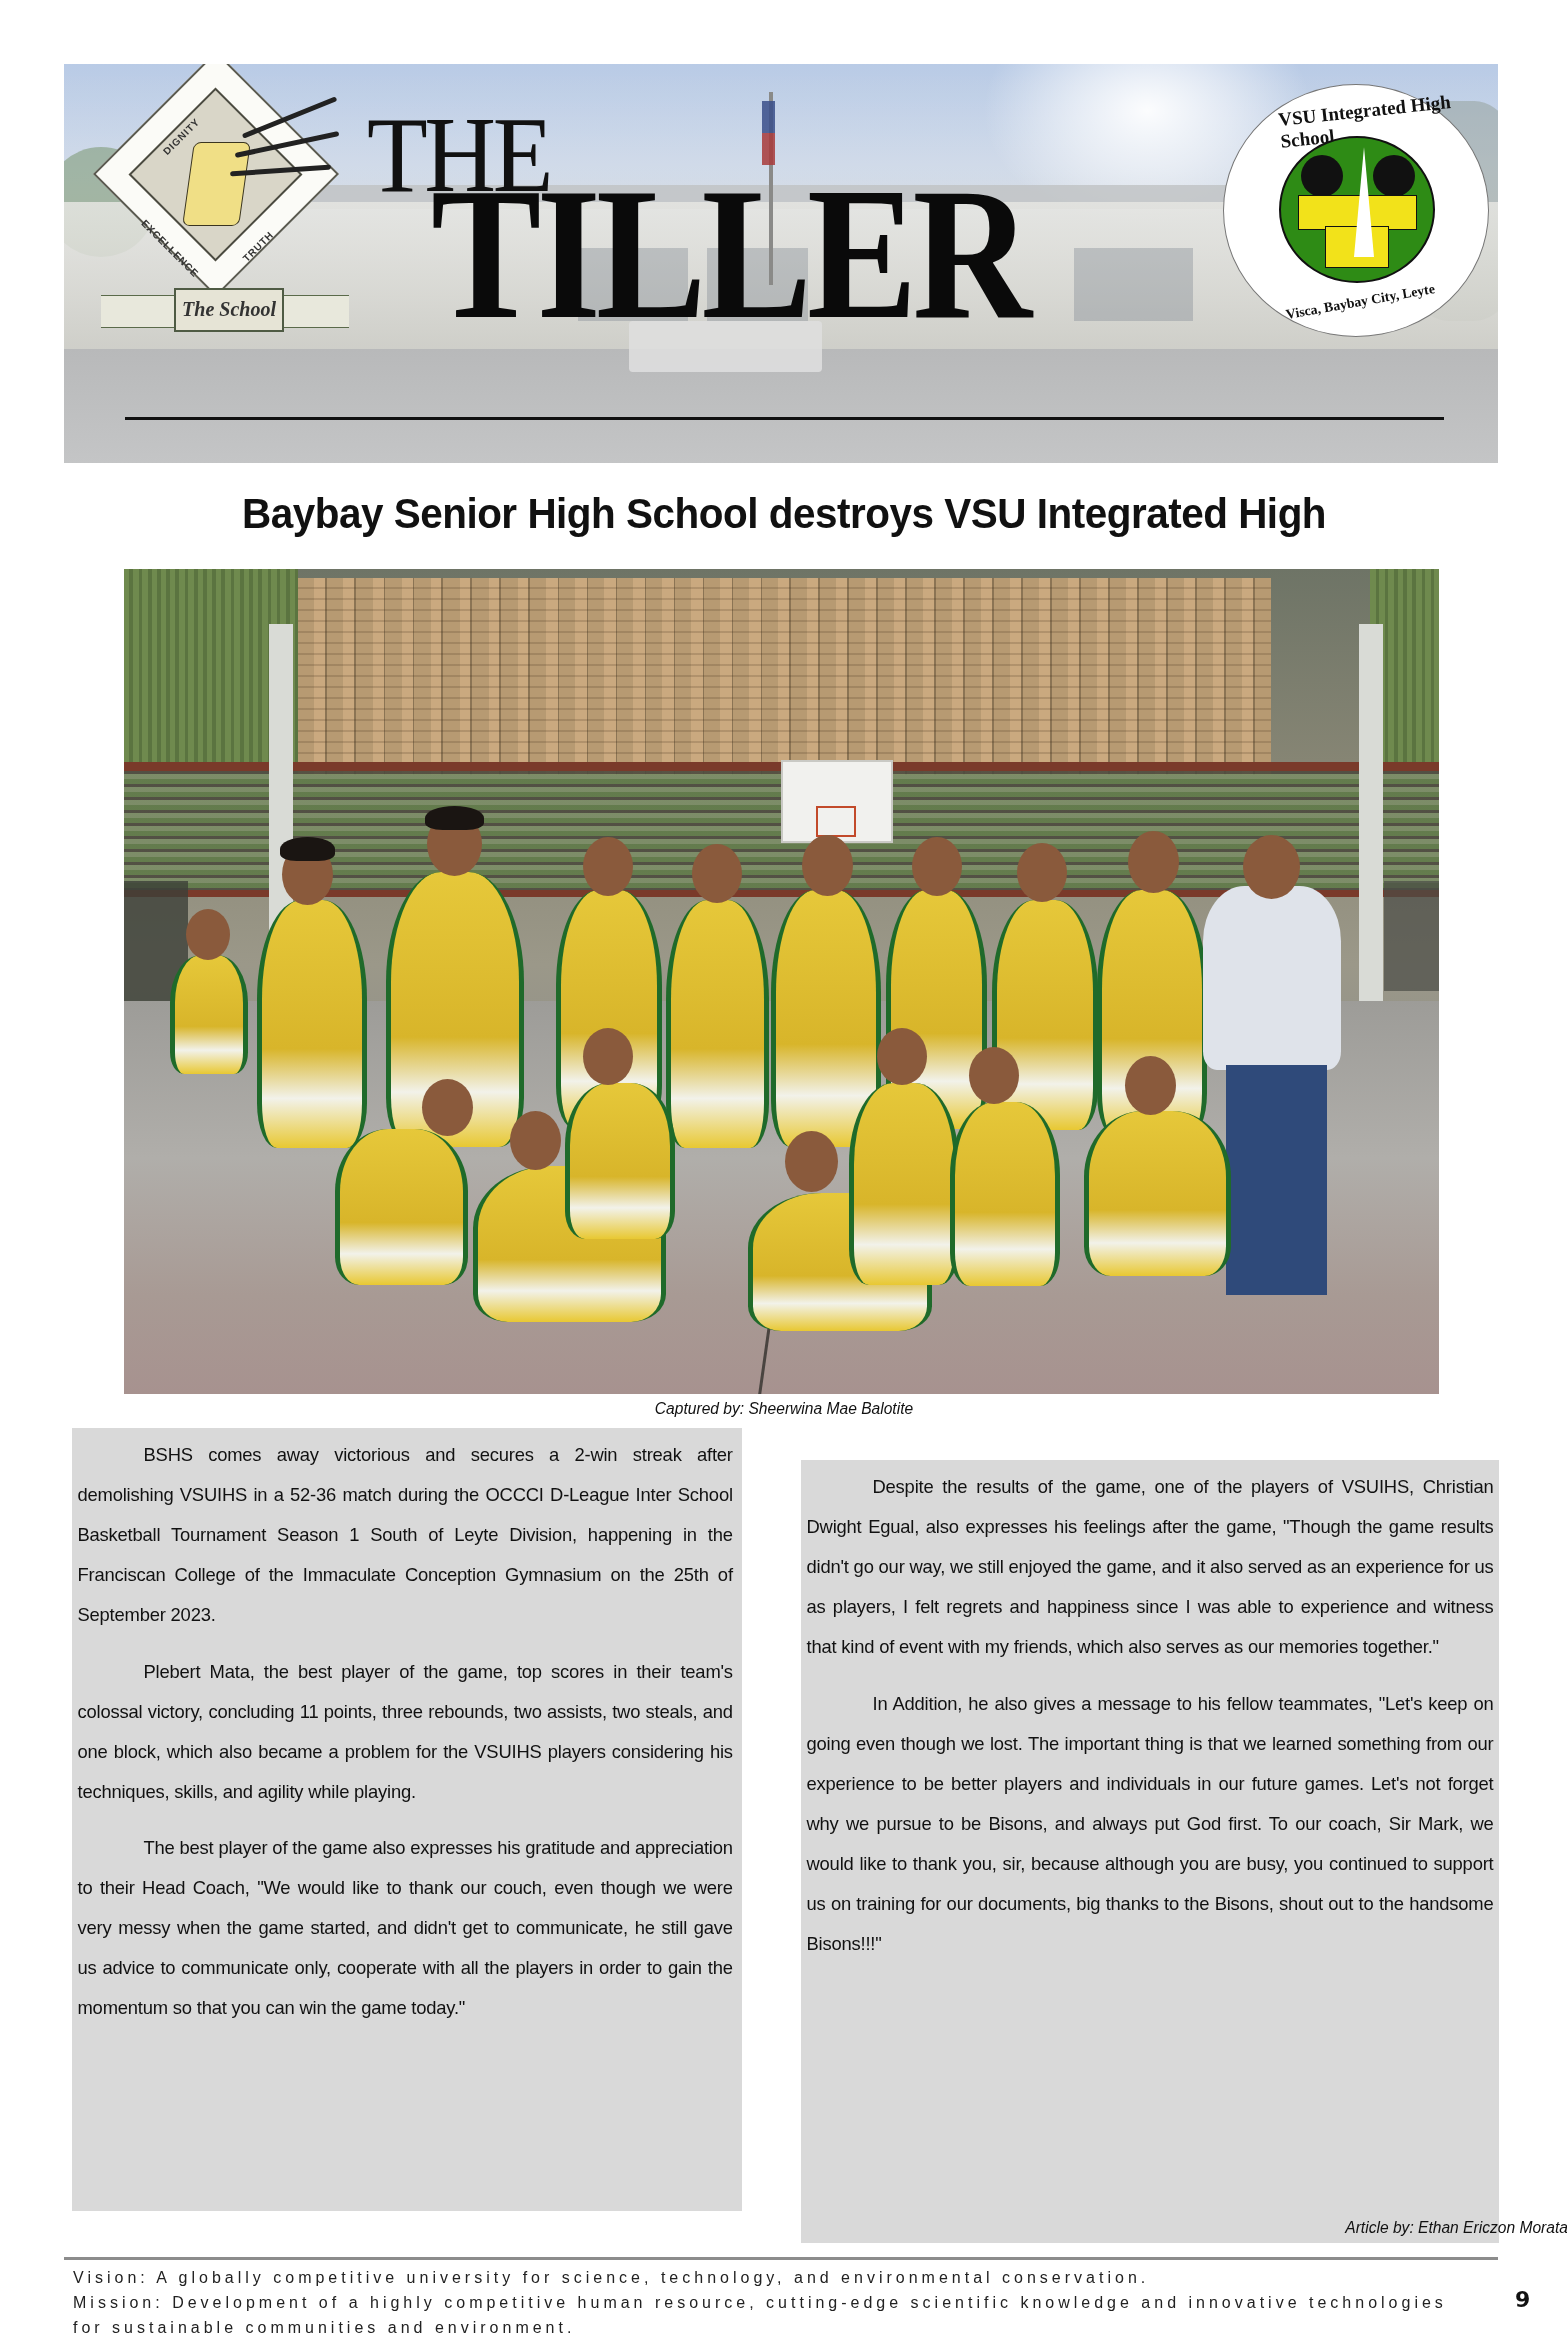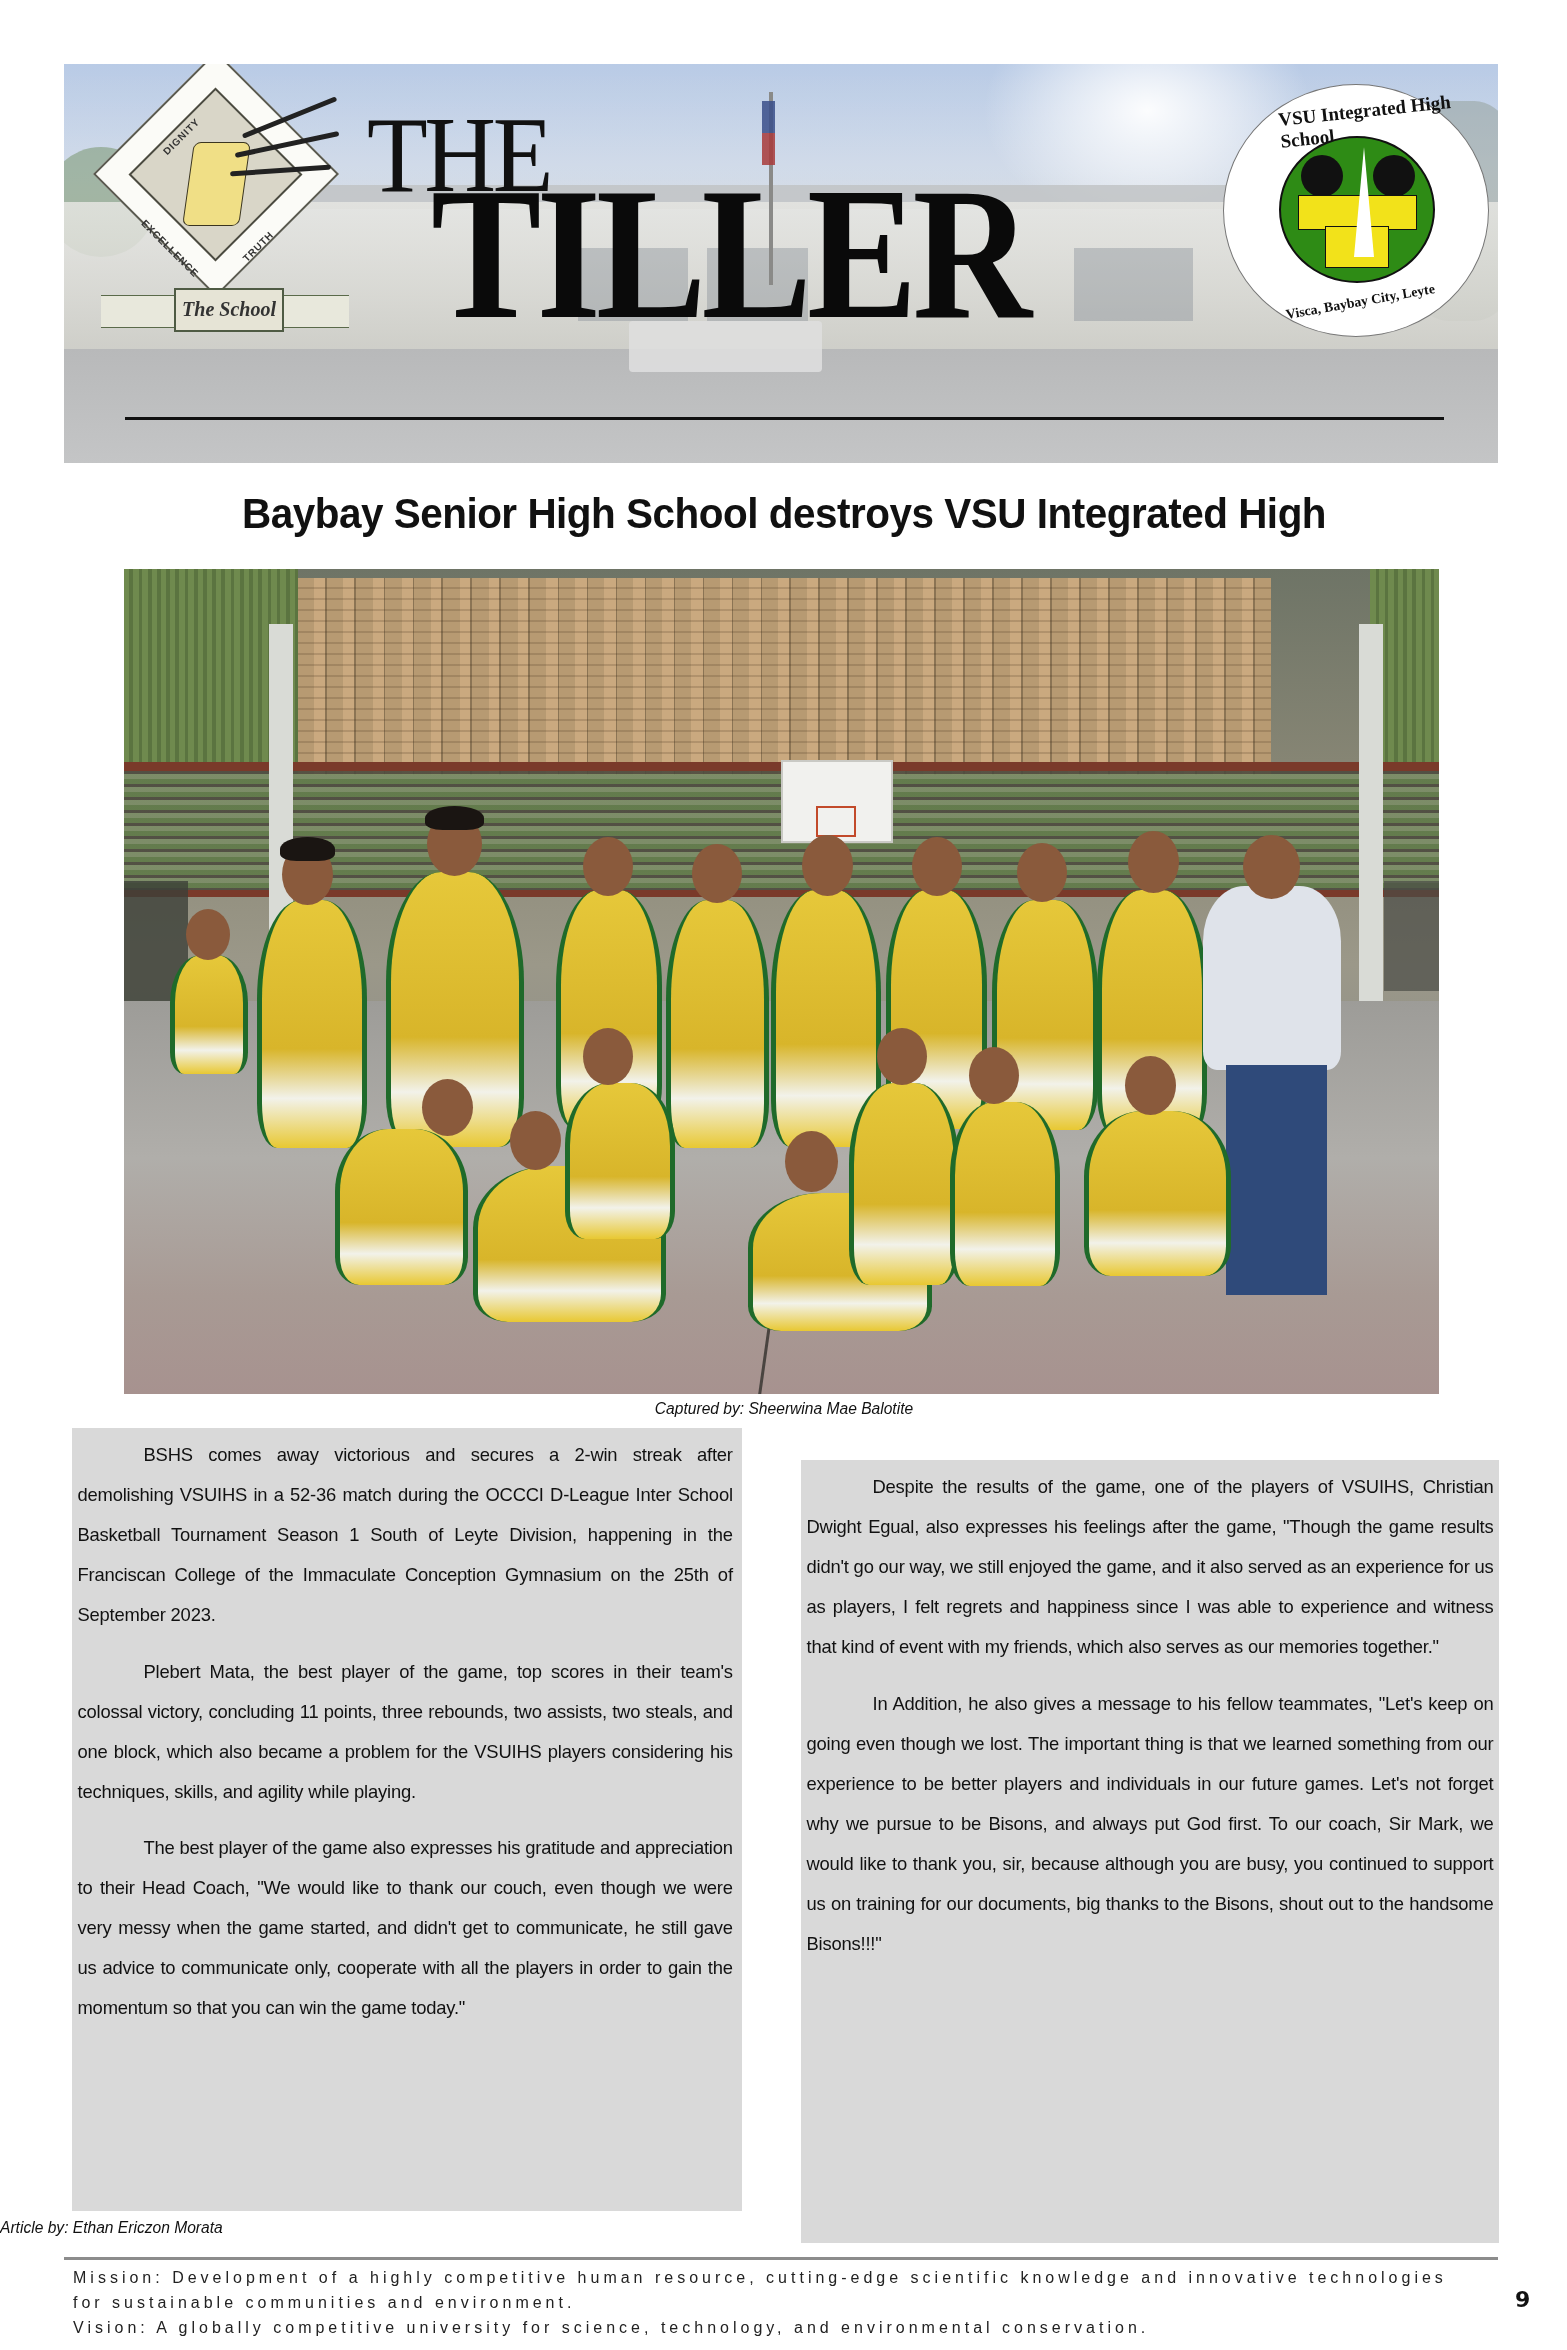--- a/index.html
+++ b/index.html
@@ -87,21 +87,21 @@
 
   .caption { position: absolute; left: 0; top: 1400px; width: 1568px; text-align: center;
     font-family: "Liberation Sans", sans-serif; font-style: italic; font-size: 15.6px; color: #111; }
 
   
   .col { position: absolute; top: 1428px; height: 783px; background: #d9d9d9; }
   .col-left { left: 72px; width: 670px; padding: 7.3px 9.2px 0 5.5px; }
   .col-right { left: 801px; width: 698px; padding: 7.3px 5.5px 0 5.5px; margin-top: 32px; }
   .col p { font-family: "Liberation Sans", sans-serif; font-size: 18.4px; line-height: 40px; text-align: justify; text-indent: 66px; color: #111; letter-spacing: -0.2px; margin-bottom: 16.5px; }
 
-  .byline { position: absolute; left: 0; top: 2219px; width: 1568px; text-align: left;
+  .byline { position: absolute; left: 0; top: 2219px; width: 1568px; text-align: right;
     font-family: "Liberation Sans", sans-serif; font-style: italic; font-size: 15.6px; color: #111; }
 
   
   .footer-rule { position: absolute; left: 64px; top: 2257px; width: 1434px; height: 2.8px; background: #8c8c8c; }
   .footer-text { position: absolute; left: 73px; top: 2265px; width: 1414px;
     font-family: "Liberation Sans", sans-serif; font-size: 16px; line-height: 25px; letter-spacing: 4px; color: #222; }
   .page-num { position: absolute; left: 1515px; top: 2287px; font-family: "DejaVu Sans", sans-serif; font-weight: bold; font-size: 22px; color: #111; }
 </style>
 </head>
 <body>
@@ -221,17 +221,17 @@
 
 <section class="col col-right">
   <p>Despite the results of the game, one of the players of VSUIHS, Christian Dwight Egual, also expresses his feelings after the game, "Though the game results didn't go our way, we still enjoyed the game, and it also served as an experience for us as players, I felt regrets and happiness since I was able to experience and witness that kind of event with my friends, which also serves as our memories together."</p>
   <p>In Addition, he also gives a message to his fellow teammates, "Let's keep on going even though we lost. The important thing is that we learned something from our experience to be better players and individuals in our future games. Let's not forget why we pursue to be Bisons, and always put God first. To our coach, Sir Mark, we would like to thank you, sir, because although you are busy, you continued to support us on training for our documents, big thanks to the Bisons, shout out to the handsome Bisons!!!"</p>
 </section>
 
 <div class="byline">Article by: Ethan Ericzon Morata</div>
 
 <div class="footer-rule"></div>
 <footer class="footer-text">
+  <div>Vision: A globally competitive university for science, technology, and environmental conservation.</div>
   <div style="width:1405px;">Mission: Development of a highly competitive human resource, cutting-edge scientific knowledge and innovative technologies for sustainable communities and environment.</div>
-  <div>Vision: A globally competitive university for science, technology, and environmental conservation.</div>
 </footer>
 <div class="page-num">9</div>
 
 
 </body></html>

